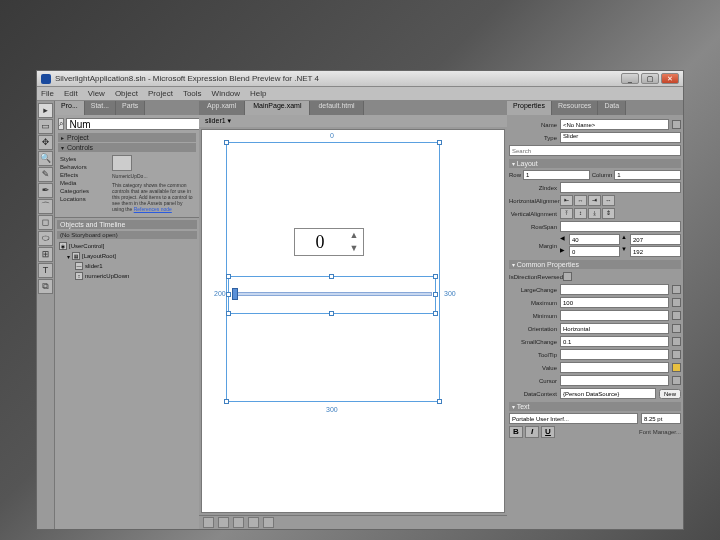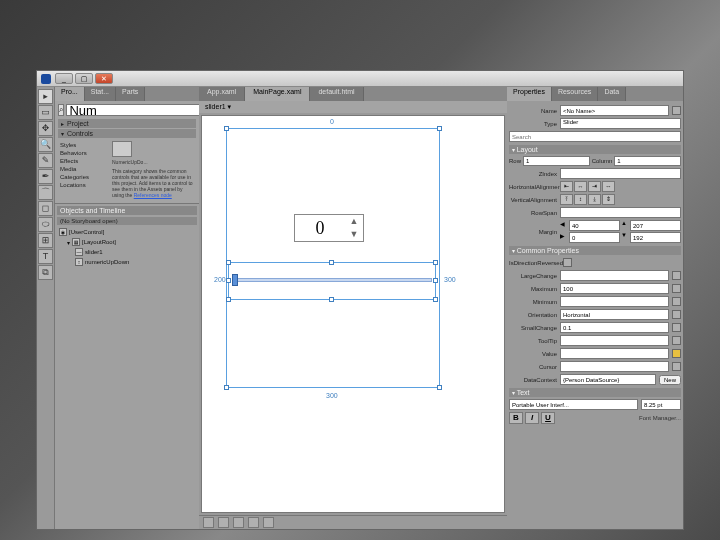--- a/index.html
+++ b/index.html
@@ -17,21 +17,21 @@
 .menubar{background:#c0c0c0;height:14px;display:flex;align-items:center;padding:0 4px;gap:10px;border-bottom:1px solid #888;font-size:8px;color:#333}
 .menubar span{cursor:default}
 .workspace{flex:1;display:flex;min-height:0}
 .left-col{width:144px;display:flex;flex-direction:column;background:#999}
 .tabstrip{display:flex;background:#888;height:14px;font-size:7px}
 .tab{padding:1px 6px;background:#777;color:#ddd;border-right:1px solid #666}
 .tab.active{background:#a8a8a8;color:#000}
 .panel{background:#a4a4a4;padding:3px;flex:0 0 auto}
 .searchrow{display:flex;gap:2px;margin-bottom:3px}
 .searchrow .sicon{width:12px;height:12px;background:#ddd;border:1px solid #777;font-size:8px;text-align:center}
-.searchrow input{flex:1;height:12px;font-size:13px;padding:0 2px;border:1px solid #777;background:#fff}
+.searchrow input{flex:1;height:12px;font-size:10px;padding:0 2px;border:1px solid #777;background:#fff}
 .assets-list{font-size:7px;color:#222}
 .assets-list .hdr{background:#8a8a8a;padding:1px 3px;margin:1px 0;display:flex;align-items:center;gap:3px}
 .assets-list .hdr::before{content:"▸";font-size:6px}
 .assets-list .hdr.open::before{content:"▾"}
 .assets-content{display:flex;gap:4px;padding:2px}
 .assets-cats{flex:0 0 48px;font-size:6px}
 .assets-cats div{padding:1px 0}
 .assets-desc{flex:1;font-size:5px;color:#333;line-height:1.2}
 .assets-desc .thumb{width:20px;height:16px;background:#ccc;border:1px solid #777;margin-bottom:2px}
 .assets-desc a{color:#2a5ae0;text-decoration:underline}
@@ -80,27 +80,38 @@
 .text-btns .tb{width:14px;height:12px;background:#b8b8b8;border:1px solid #777;font-size:8px;text-align:center;line-height:10px;font-weight:bold}
 </style>
 </head>
 <body>
 
 <div class="slide">
 
   <div class="app">
     <div class="app-titlebar">
       <div class="icon"></div>
+      <div class="title">SilverlightApplication8.sln - Microsoft Expression Blend Preview for .NET 4</div>
       <div class="win-btns">
         <div class="win-btn">_</div>
         <div class="win-btn">▢</div>
         <div class="win-btn close">✕</div>
       </div>
     </div>
 
+    <div class="menubar">
+      <span>File</span>
+      <span>Edit</span>
+      <span>View</span>
+      <span>Object</span>
+      <span>Project</span>
+      <span>Tools</span>
+      <span>Window</span>
+      <span>Help</span>
+    </div>
 
     <div class="workspace">
       <div class="toolstrip">
         <div class="tool sel">▸</div>
         <div class="tool">▭</div>
         <div class="tool">✥</div>
         <div class="tool">🔍</div>
         <div class="tool">✎</div>
         <div class="tool">✒</div>
         <div class="tool">⌒</div>

